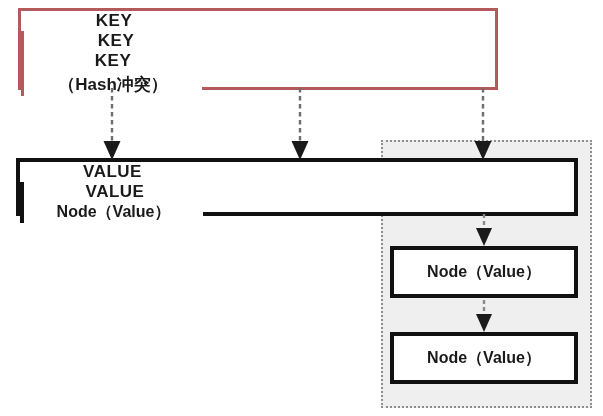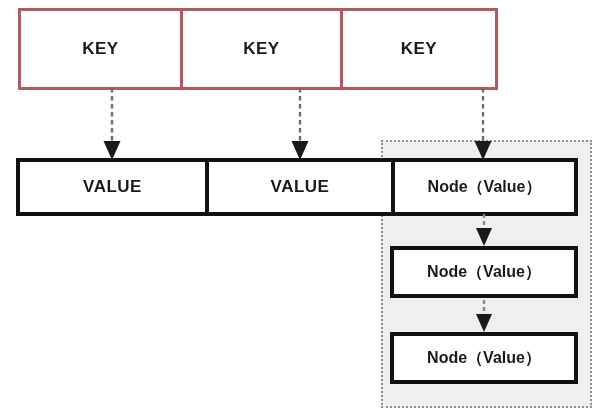--- a/index.html
+++ b/index.html
@@ -24,20 +24,21 @@
   .key-row {
     position: absolute;
     left: 18px;
     top: 8px;
     width: 480px;
     height: 82px;
     box-sizing: border-box;
     border: 3px solid #b4595c;
     background: #ffffff;
     display: flex;
+    flex-direction: column;
   }
   .key-cell {
     box-sizing: border-box;
     height: 100%;
     display: flex;
     flex-direction: column;
     align-items: center;
     justify-content: center;
     text-align: center;
     color: #1a1a1a;
@@ -64,20 +65,21 @@
     position: absolute;
     left: 16px;
     top: 158px;
     width: 562px;
     height: 58px;
     box-sizing: border-box;
     border: 4px solid #111111;
     background: #ffffff;
     display: flex;
     z-index: 4;
+    flex-direction: column;
   }
   .value-cell {
     box-sizing: border-box;
     height: 100%;
     display: flex;
     align-items: center;
     justify-content: center;
     color: #1a1a1a;
     font-weight: bold;
     font-size: 17px;
@@ -147,20 +149,21 @@
 
   <div class="key-row">
     <div class="key-cell c1">
       <span>KEY</span>
     </div>
     <div class="key-cell c2">
       <span>KEY</span>
     </div>
     <div class="key-cell c3">
       <span>KEY</span>
+      <span class="key-line2">（Hash冲突）</span>
     </div>
   </div>
 
   <svg class="arrow" style="left:96px; top:88px;" width="32" height="74" viewBox="0 0 32 74">
     <line x1="16" y1="0" x2="16" y2="58" stroke="#6d6d6d" stroke-width="2.4" stroke-dasharray="4.5,3.5"></line>
     <polygon points="16,72 7.5,53 24.5,53" fill="#1a1a1a"></polygon>
   </svg>
 
   <svg class="arrow" style="left:284px; top:88px;" width="32" height="74" viewBox="0 0 32 74">
     <line x1="16" y1="0" x2="16" y2="58" stroke="#6d6d6d" stroke-width="2.4" stroke-dasharray="4.5,3.5"></line>

